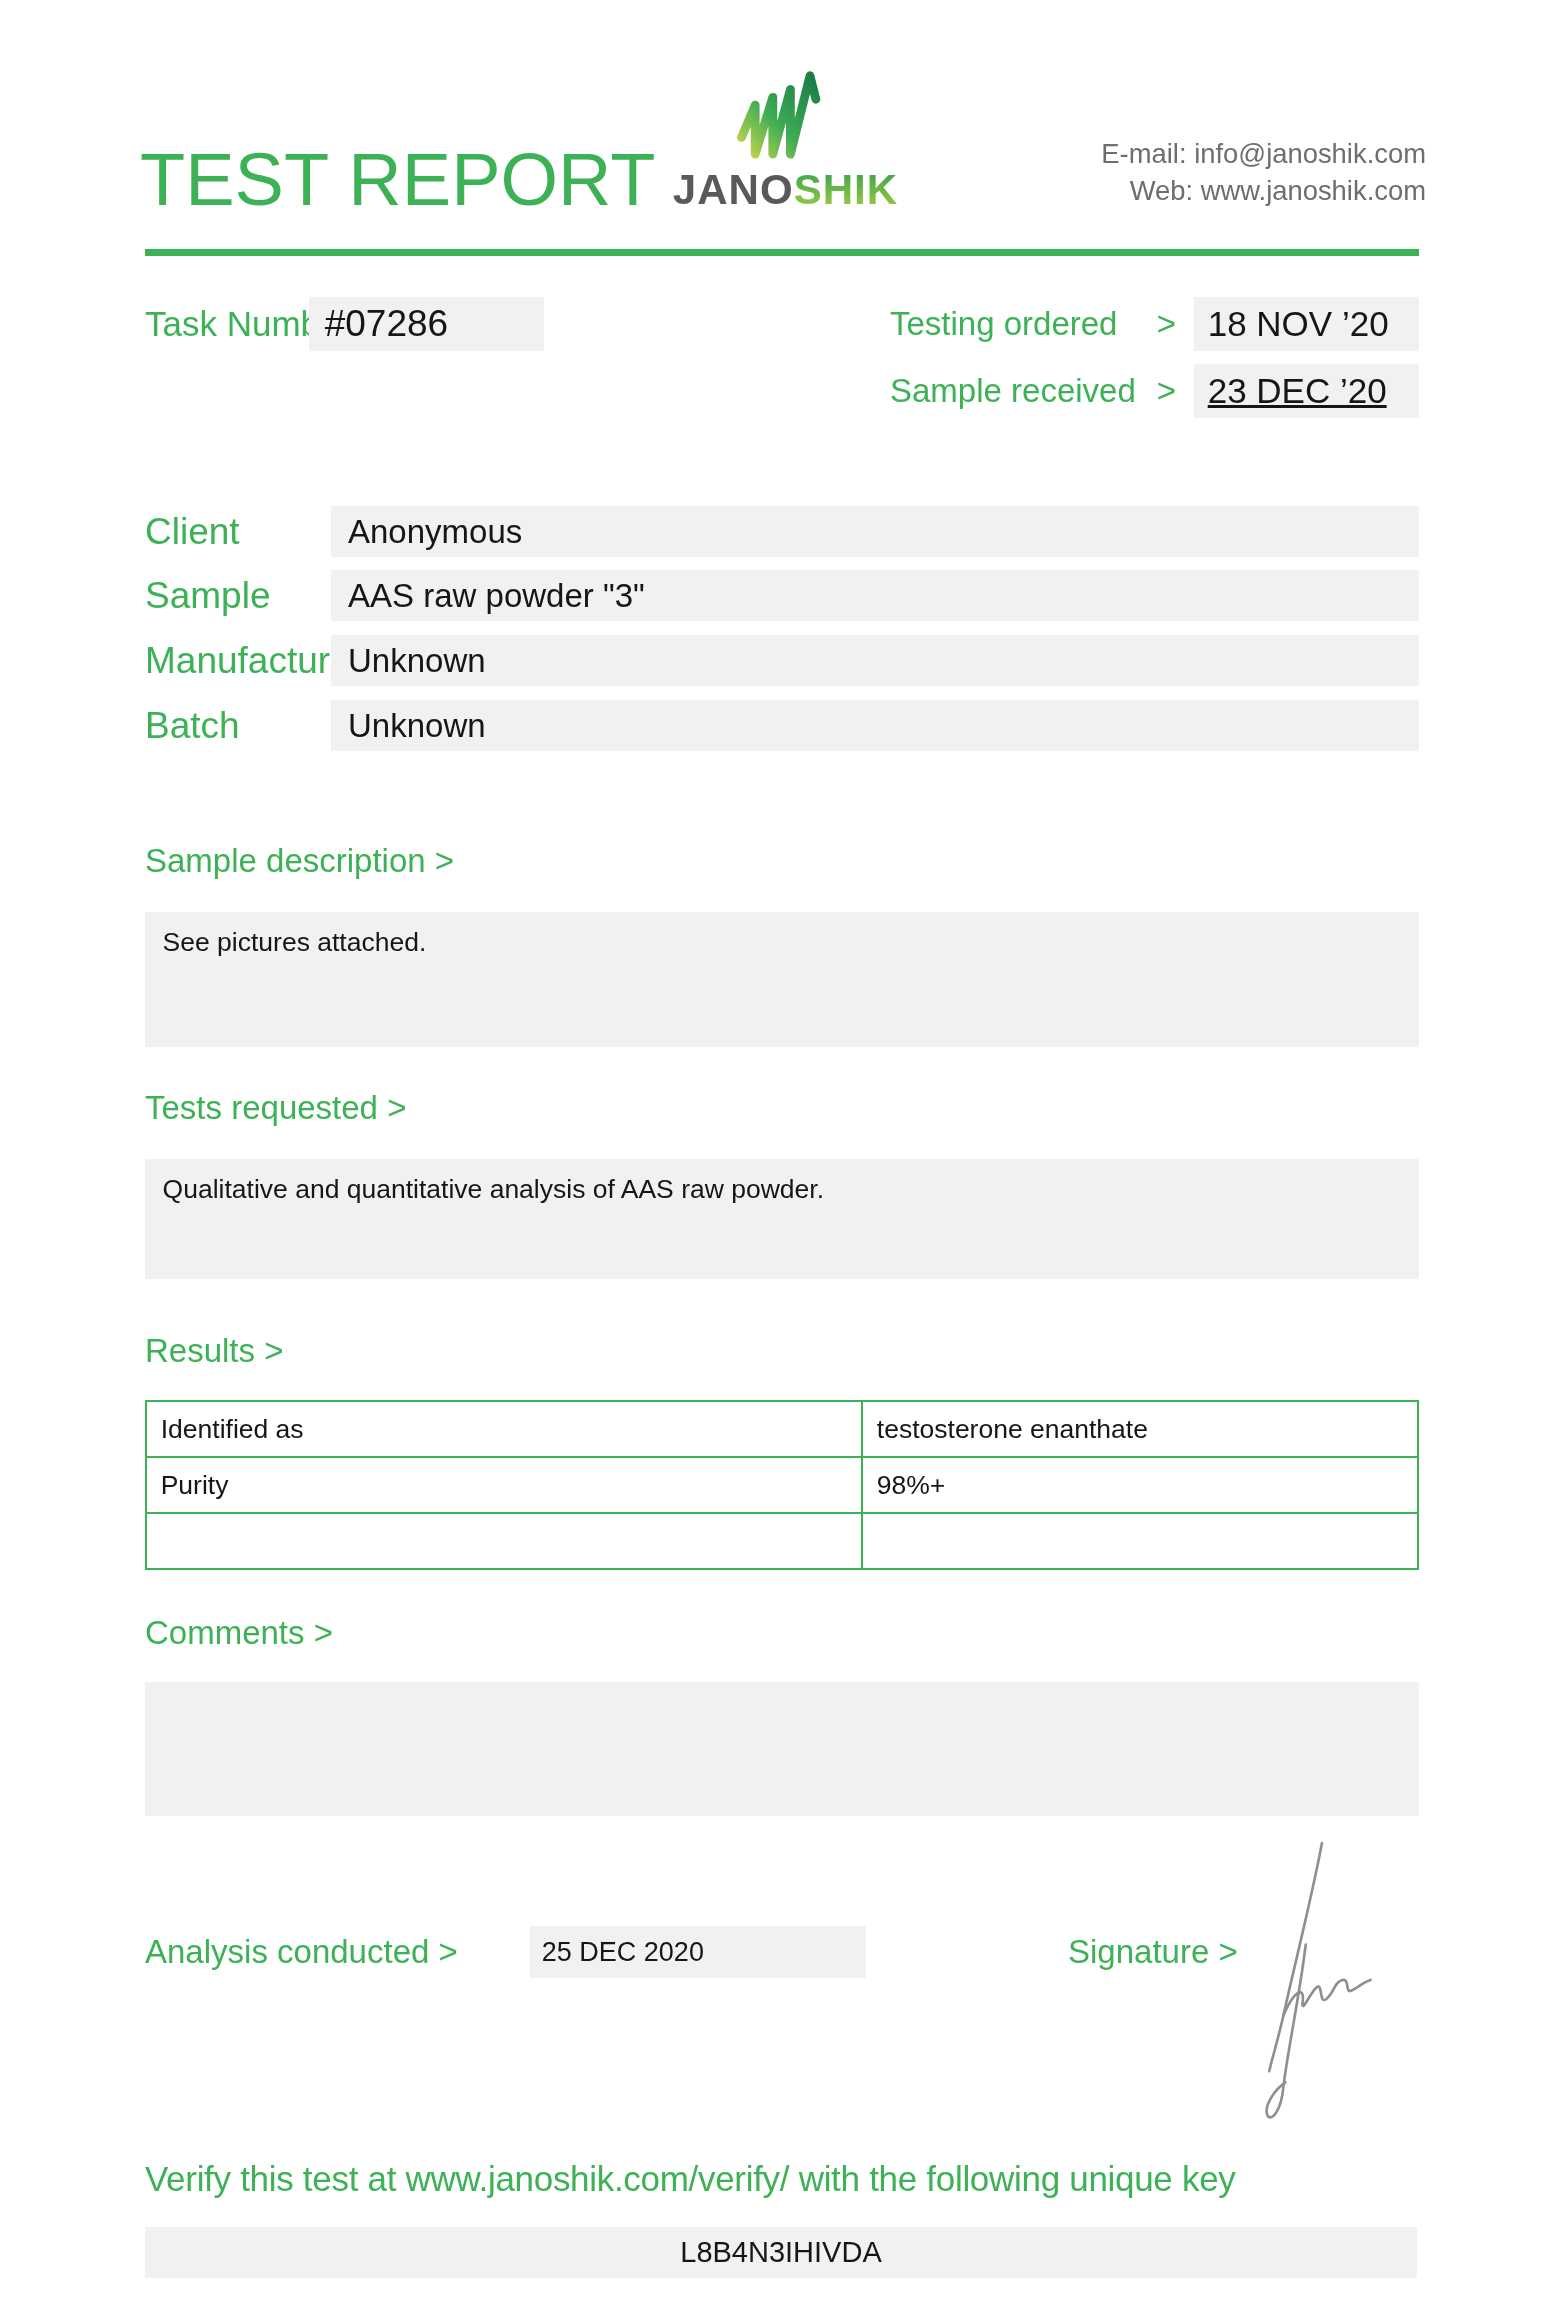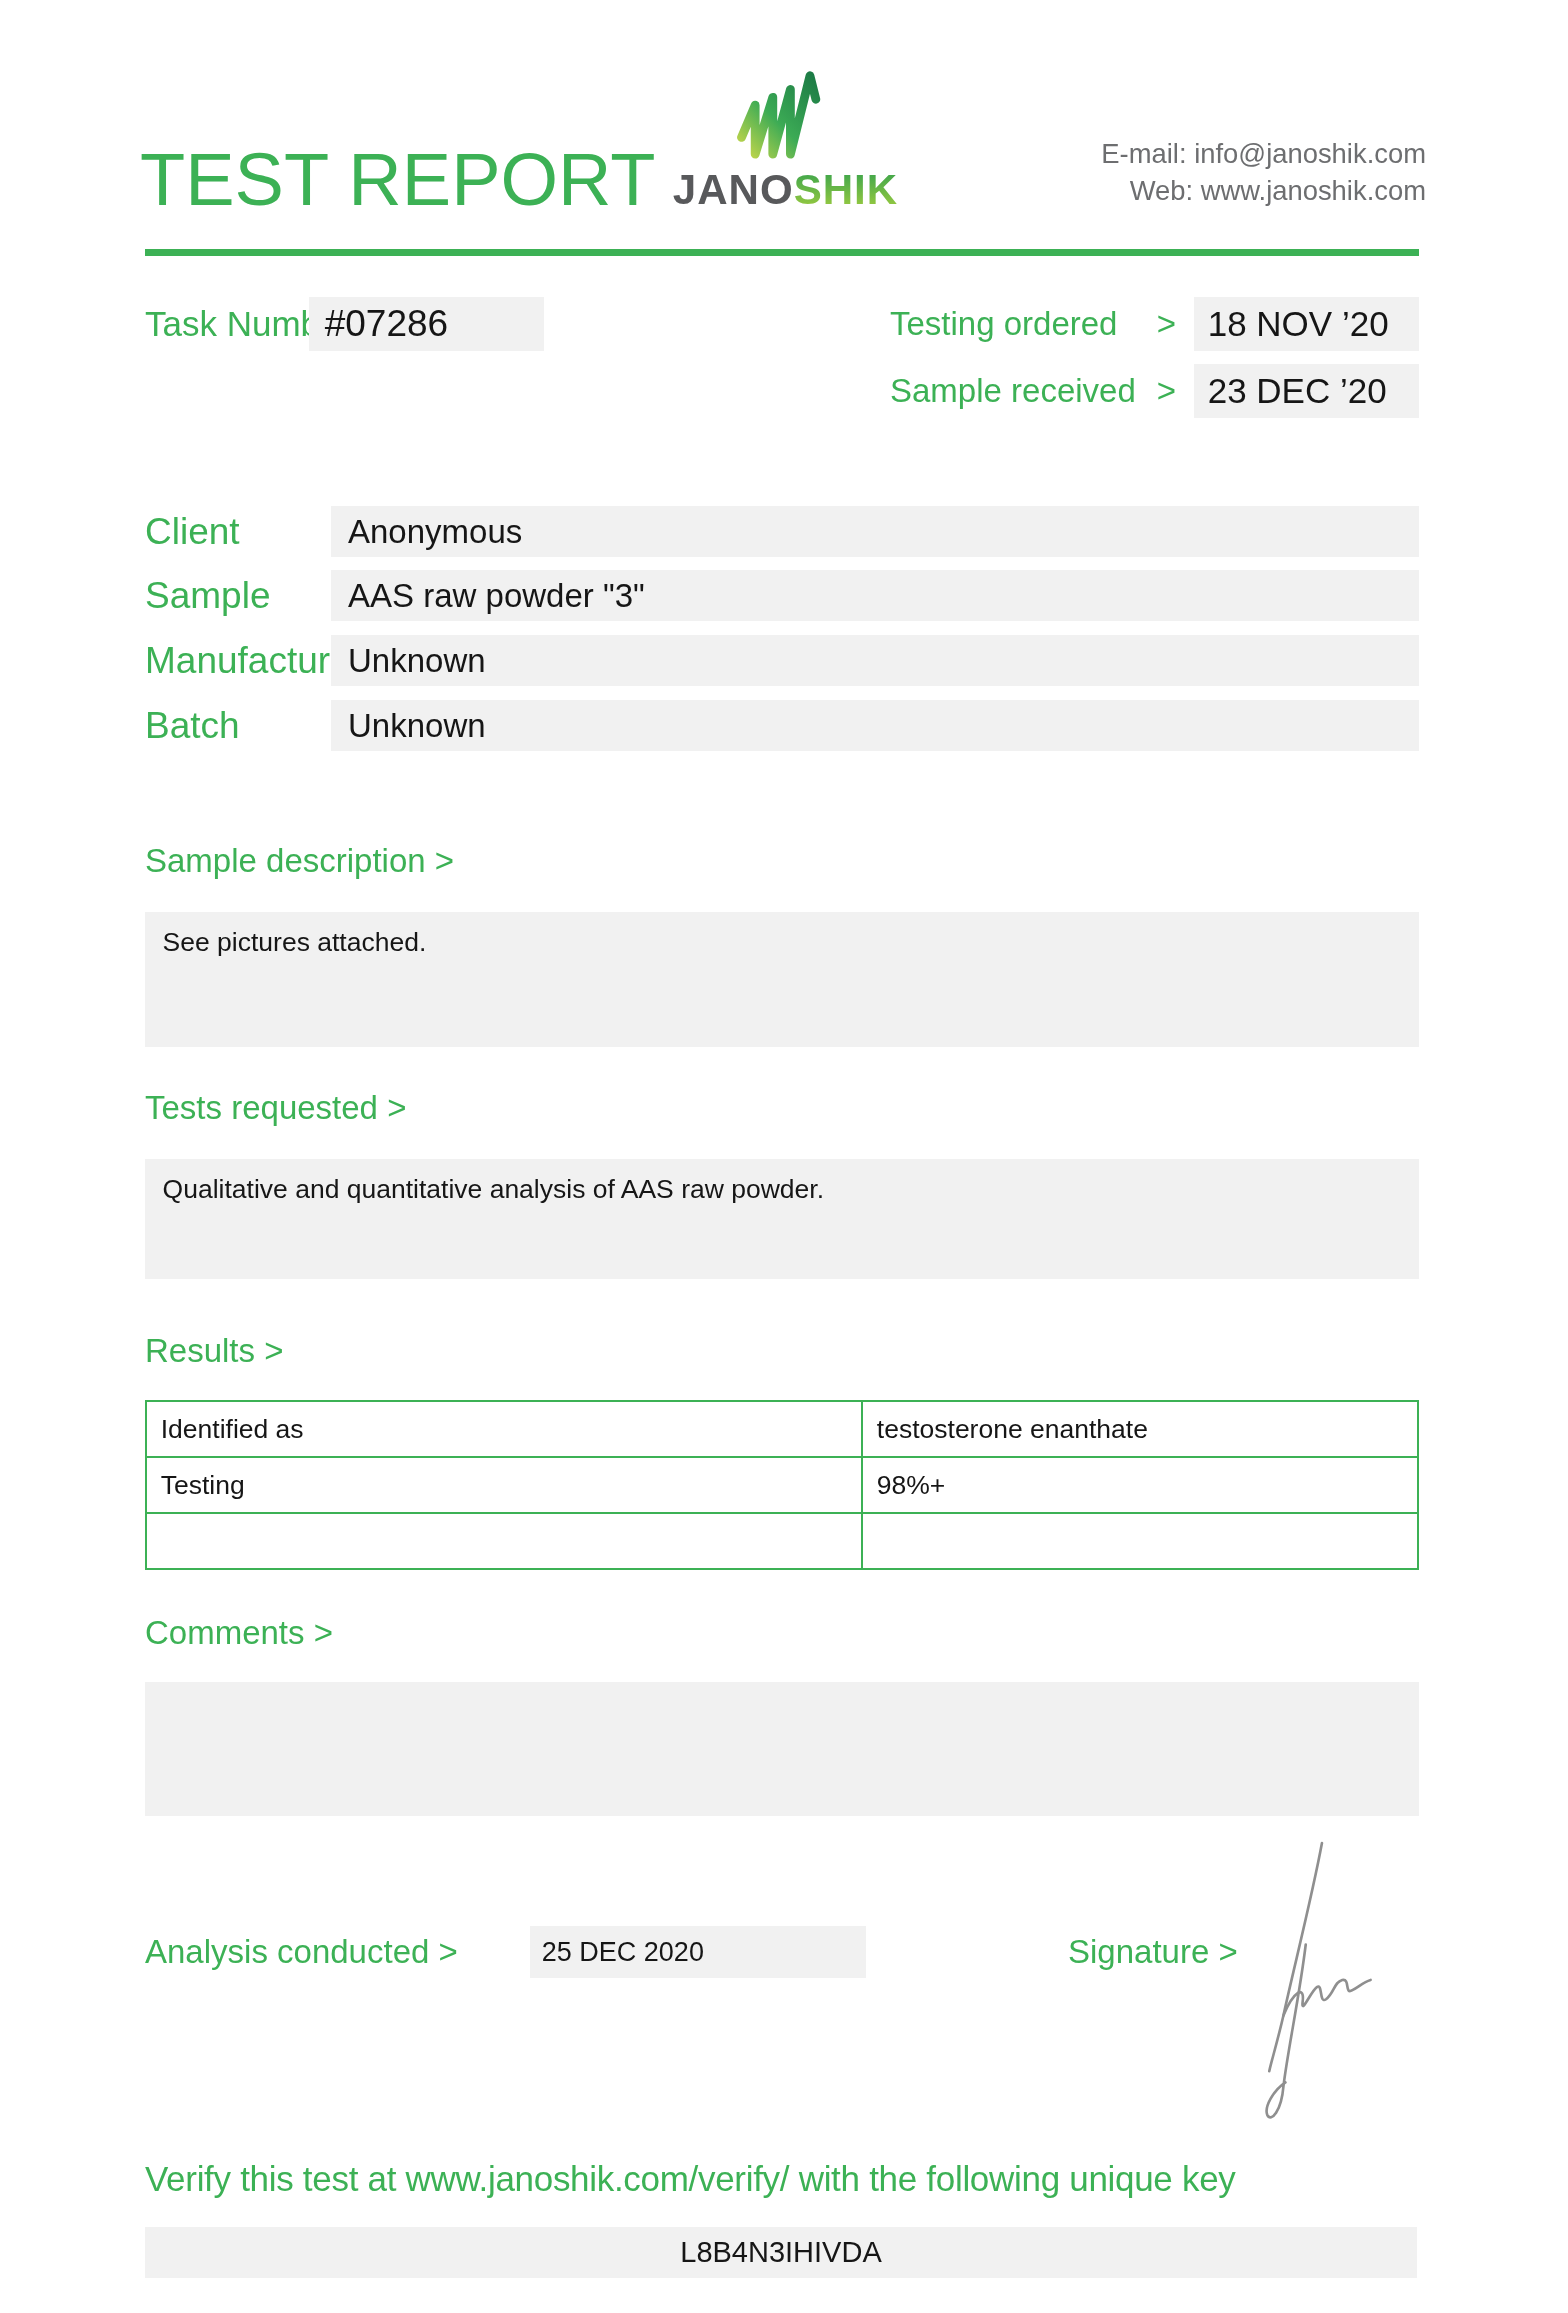--- a/index.html
+++ b/index.html
@@ -81,21 +81,21 @@
   <div class="date-label" style="top:297px;">
     <span>Testing ordered</span>
     <span>&gt;</span>
   </div>
   <div class="date-box" style="top:297px;">18 NOV ’20</div>
 
   <div class="date-label" style="top:364px;">
     <span>Sample received</span>
     <span>&gt;</span>
   </div>
-  <div class="date-box" style="top:364px;">23 DEC ’20</div>
+  <div class="date-box" style="top:364px;text-decoration:underline;">23 DEC ’20</div>
 
   <div class="info-label" style="top:506px;">Client</div>
   <div class="info-box" style="top:506px;">Anonymous</div>
 
   <div class="info-label" style="top:570px;">Sample</div>
   <div class="info-box" style="top:570px;">AAS raw powder "3"</div>
 
   <div class="info-label" style="top:635px;">Manufacturer</div>
   <div class="info-box" style="top:635px;">Unknown</div>
 
@@ -113,21 +113,21 @@
     <colgroup>
         <col class="c1">
         <col>
       </colgroup>
     <tbody>
       <tr>
         <td>Identified as</td>
         <td>testosterone enanthate</td>
       </tr>
       <tr>
-        <td>Testing</td>
+        <td>Purity</td>
         <td>98%+</td>
       </tr>
       <tr>
         <td></td>
         <td></td>
       </tr>
     </tbody>
   </table>
 
   <div class="sec-label" style="top:1611px;">Comments &gt;</div>

